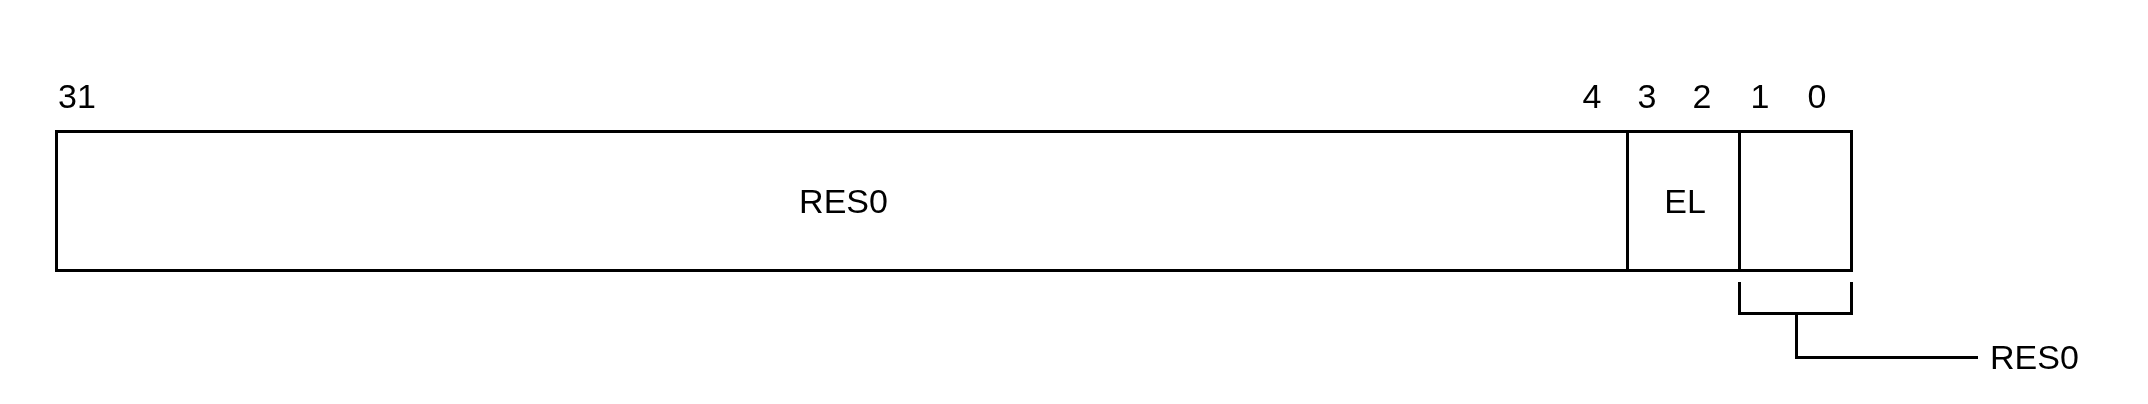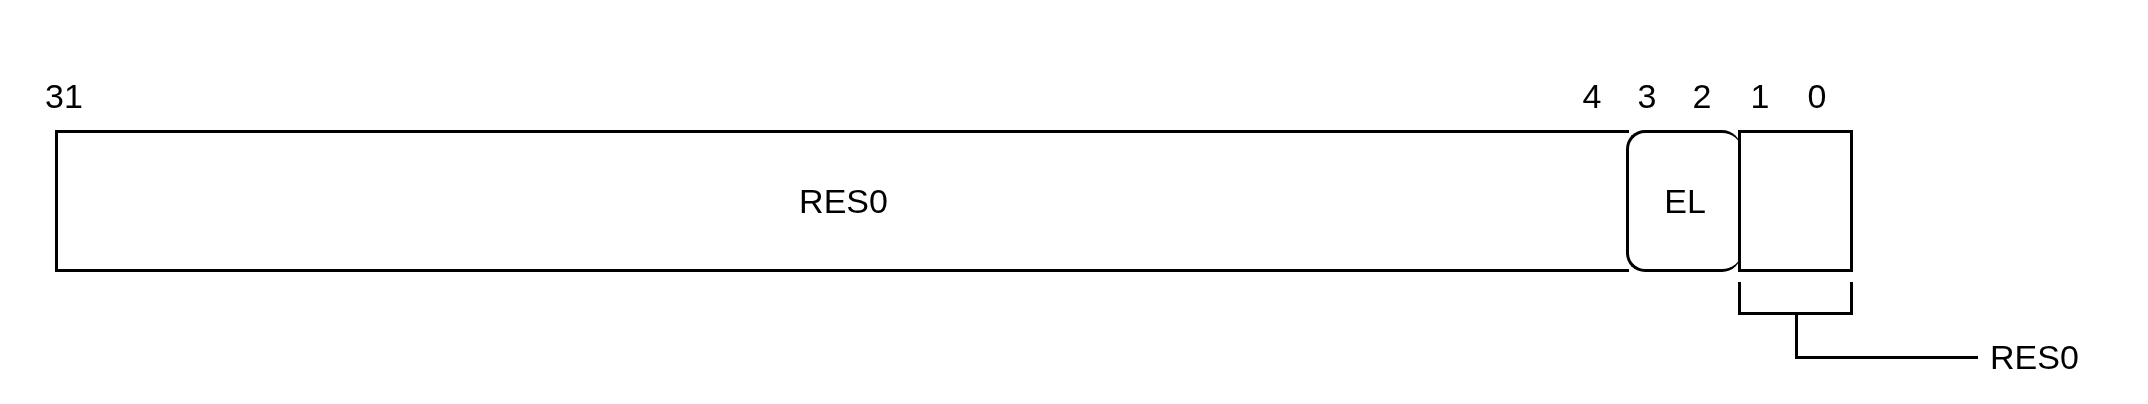--- a/index.html
+++ b/index.html
@@ -11,31 +11,31 @@
            display:flex; align-items:center; justify-content:center; font-size:34px; }
   .vline { position:absolute; background:#000; width:3px; }
   .hline { position:absolute; background:#000; height:3px; }
   .note { position:absolute; font-size:34px; line-height:40px; }
 </style>
 </head>
 <body>
 
 <div>
 
-  <div class="bitnum" style="left:45px; text-align:left; width:60px;">31</div>
+  <div class="bitnum" style="left:58px; text-align:left; width:60px;">31</div>
   <div class="bitnum" style="left:1572px;">4</div>
   <div class="bitnum" style="left:1627px;">3</div>
   <div class="bitnum" style="left:1682px;">2</div>
   <div class="bitnum" style="left:1740px;">1</div>
   <div class="bitnum" style="left:1797px;">0</div>
 
   <div class="field" style="left:55px; width:1574px; border-left:3px solid #000;">
     <span>RES0</span>
   </div>
-  <div class="field" style="left:1626px; width:115px; border-left:3px solid #000;border-radius:19px;">
+  <div class="field" style="left:1626px; width:115px; border-left:3px solid #000;">
     <span>EL</span>
   </div>
   <div class="field" style="left:1738px; width:115px; border-left:3px solid #000; border-right:3px solid #000;">
     <span></span>
   </div>
 
   <div>
     <div class="vline" style="left:1738px; top:282px; height:33px;"></div>
     <div class="vline" style="left:1850px; top:282px; height:33px;"></div>
     <div class="hline" style="left:1738px; top:312px; width:115px;"></div>

